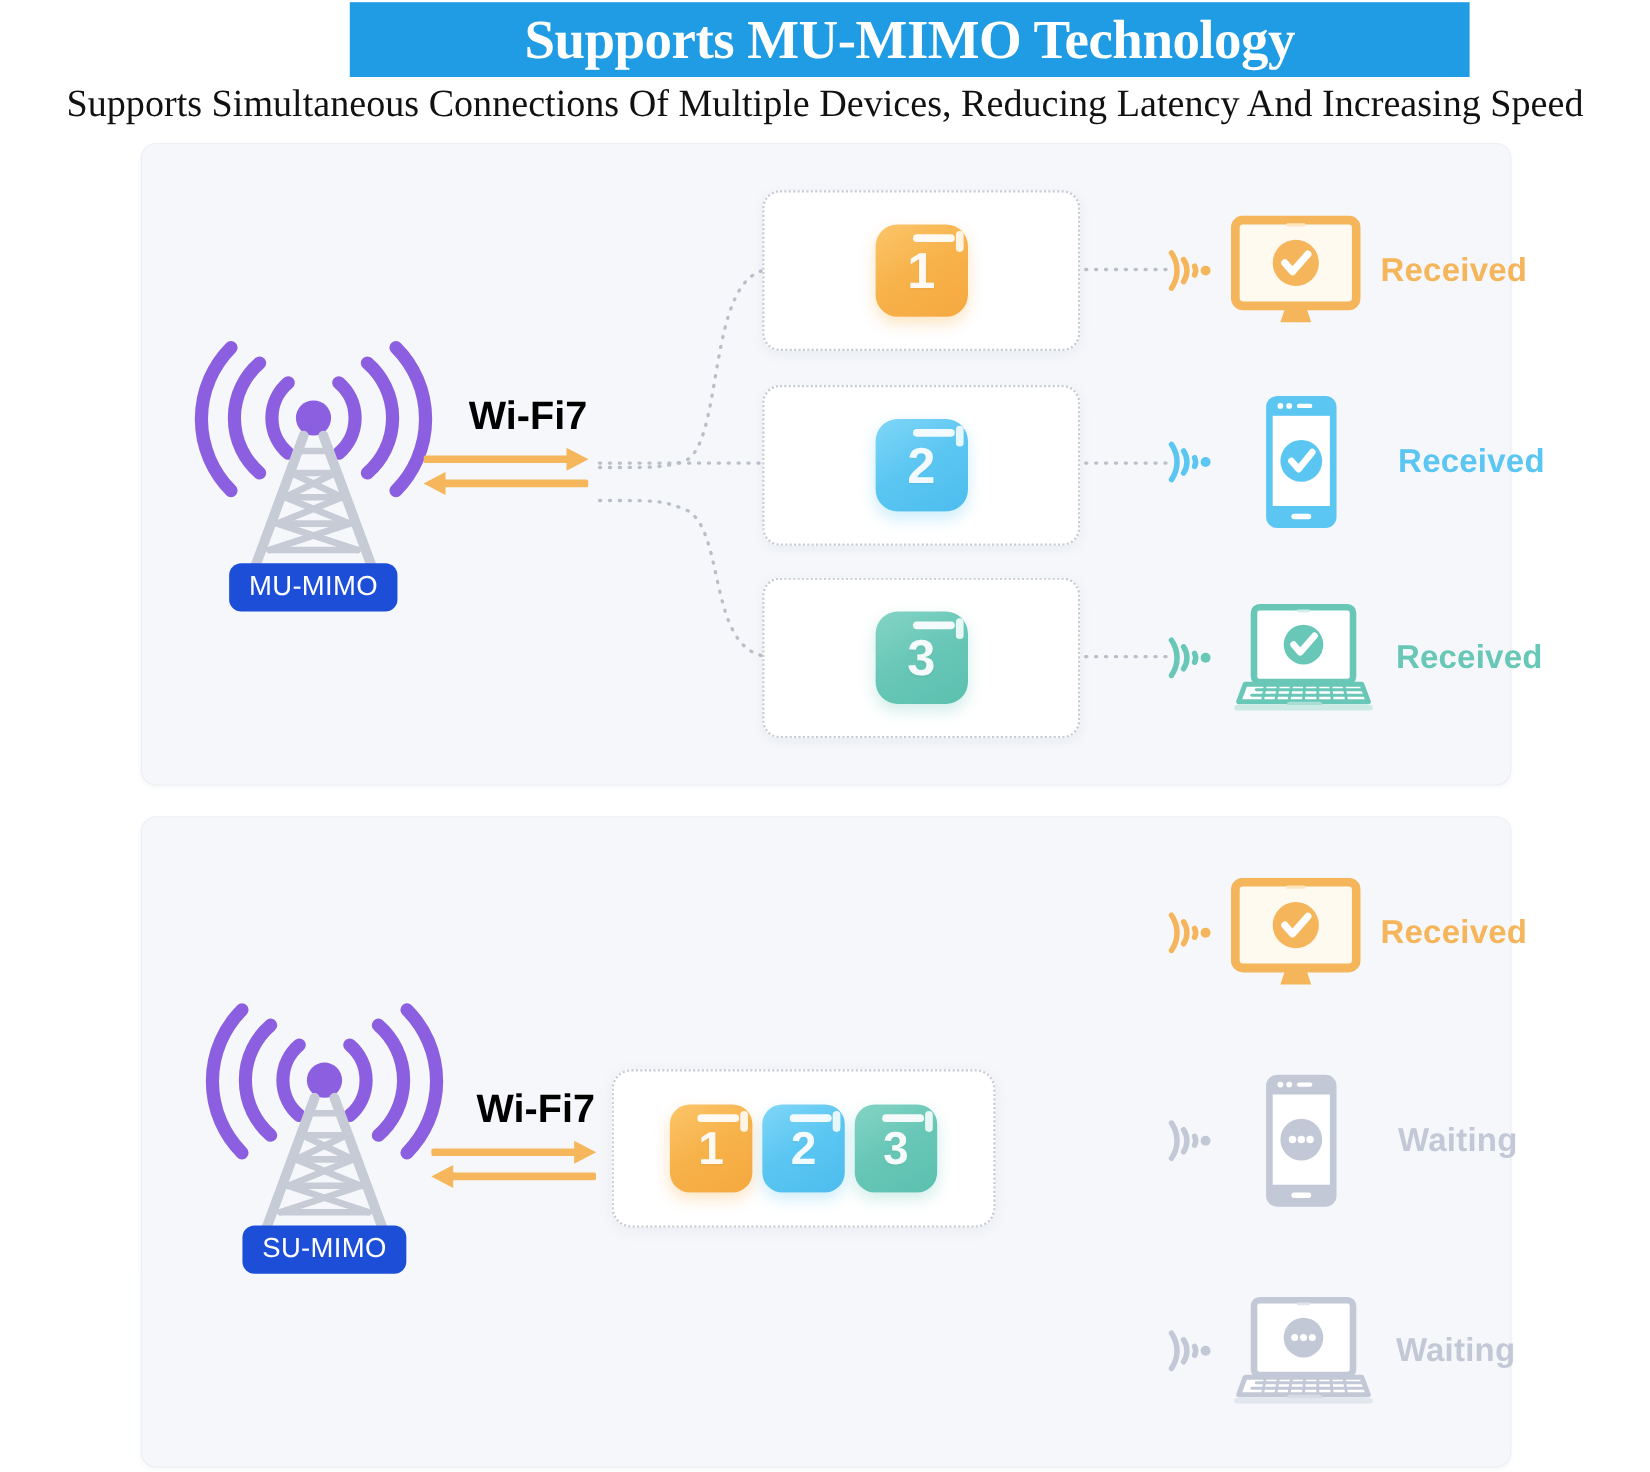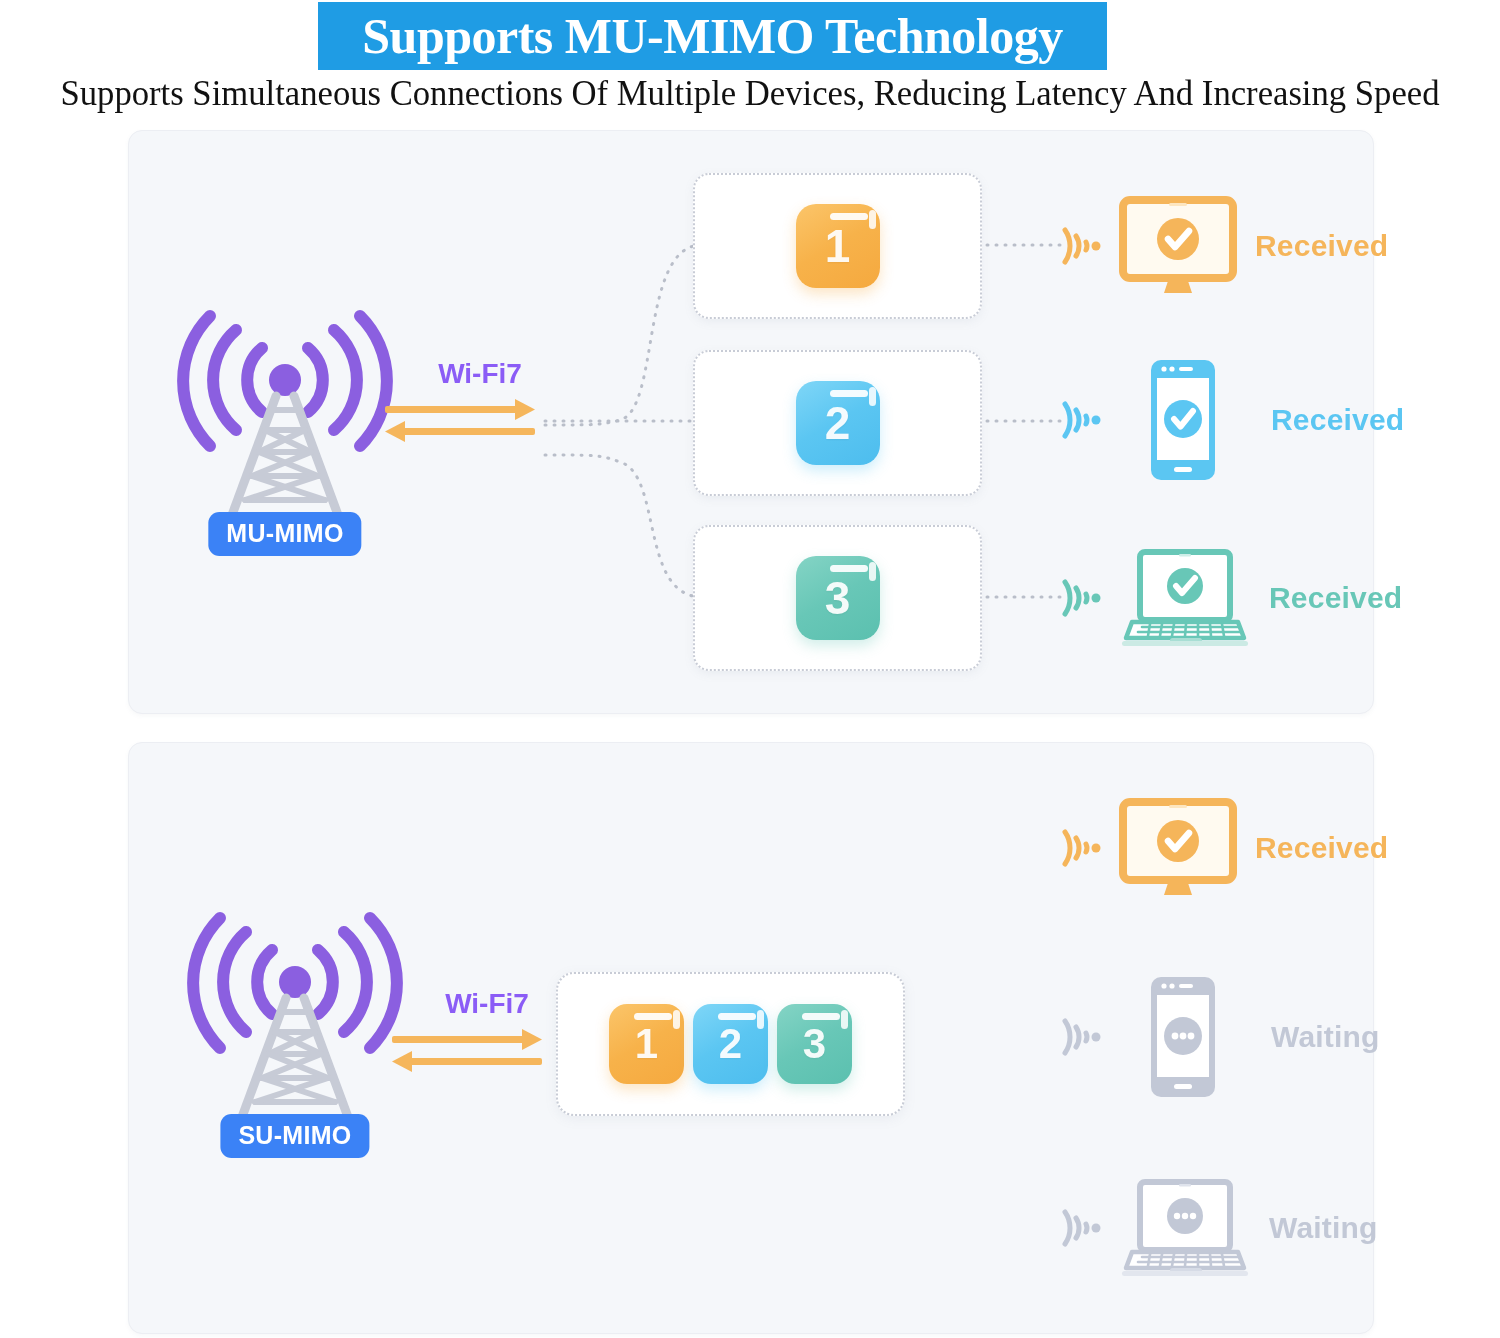--- a/index.html
+++ b/index.html
@@ -6,21 +6,21 @@
   body{
     width:1500px;height:1338px;
     background:#ffffff;
     font-family:"Liberation Sans", sans-serif;
     overflow:hidden;
     position:relative;
   }
   
   .header{position:absolute;left:0;top:0;width:1500px;}
   .title-banner{
-    position:absolute;left:318px;top:2px;width:789px;height:68px;
+    position:absolute;left:318px;top:2px;width:1018px;height:68px;
     background:#1f9ce4;
     display:flex;align-items:center;justify-content:center;
   }
   .title-text{
     font-family:"Liberation Serif", serif;
     font-weight:bold;font-size:50px;color:#ffffff;
     letter-spacing:-0.5px;white-space:nowrap;line-height:1;
   }
   .subtitle{
     position:absolute;left:0;top:74px;width:1500px;
@@ -42,32 +42,32 @@
   #panel-su{top:742px;height:590px;}
 
   
   .tower{position:absolute;width:230px;height:240px;}
   #tower-mu{left:170px;top:300px;}
   #tower-su{left:180px;top:902px;}
   .tower svg{display:block;width:100%;height:100%;}
   .tower-label{
     position:absolute;left:50%;transform:translateX(-50%);
     bottom:-16px;
-    background:#3b82f6;border-radius:11px;
+    background:#1d4ed8;border-radius:11px;
     padding:9px 18px 10px 18px;
-    color:#ffffff;font-size:25px;font-weight:bold;
+    color:#ffffff;font-size:25px;font-weight:normal;
     letter-spacing:0.3px;white-space:nowrap;line-height:1;text-align:center;
   }
 
   
   .wifi7{position:absolute;width:190px;height:110px;}
   #wifi7-mu{left:385px;top:360px;}
   #wifi7-su{left:392px;top:990px;}
   .wifi7-label{
-    font-size:28px;font-weight:bold;color:#8b5cf6;
+    font-size:36px;font-weight:bold;color:#000000;
     letter-spacing:0px;line-height:1;text-align:center;
     margin-bottom:6px;
   }
   .wifi7 svg{display:block;}
 
   
   .num-card{
     position:absolute;
     background:#ffffff;
     border:2.5px dotted #c8ccd6;

